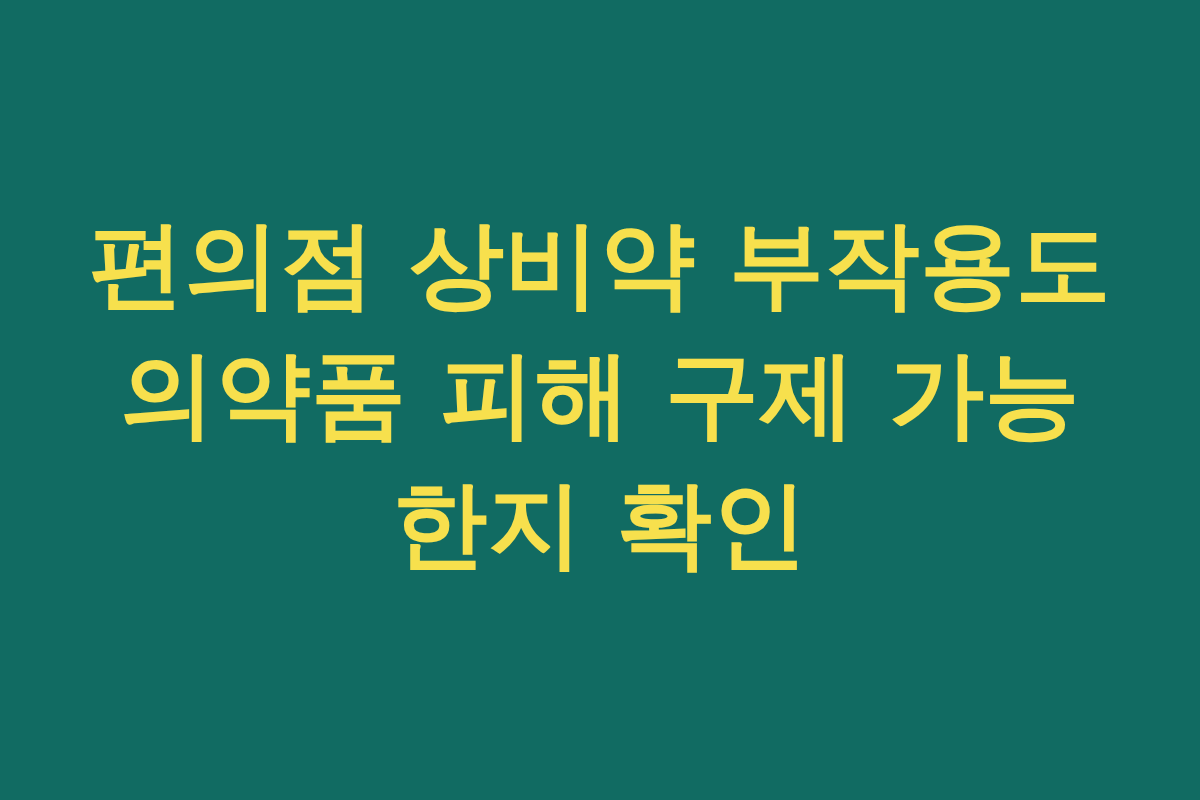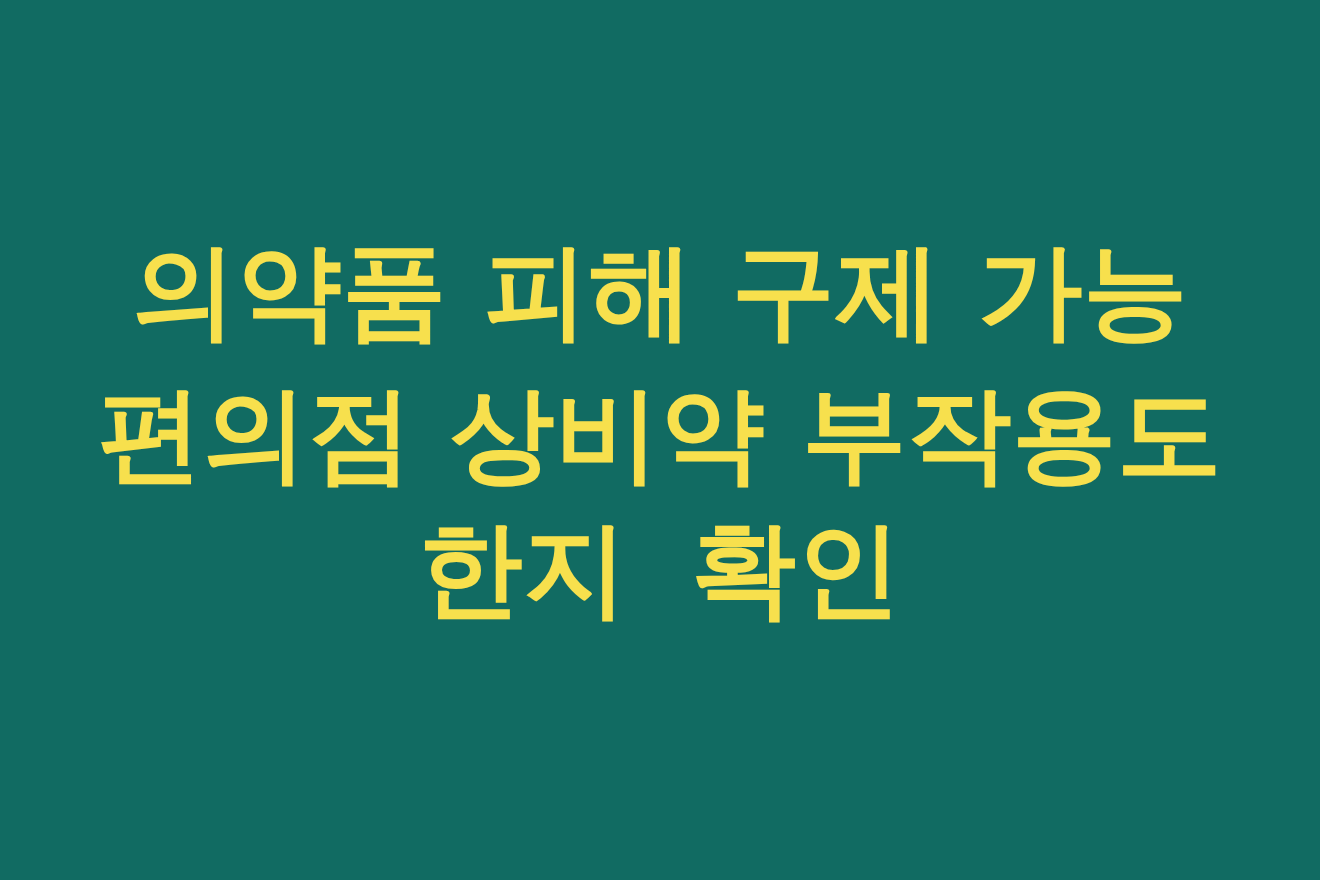--- a/index.html
+++ b/index.html
@@ -56,21 +56,21 @@
   .headline-line.line-2 { font-size: 95px; }
   .headline-line.line-3 { font-size: 95px; }
 </style>
 </head>
 <body>
 
 <div class="headline-card" style="background: rgb(17, 107, 98);">
 
   <div class="headline-block">
 
+    <span class="headline-line line-1" style="color: rgb(247, 224, 77);">편의점 상비약 부작용도</span>
+
     <span class="headline-line line-2" style="color: rgb(247, 224, 77);">의약품 피해 구제 가능</span>
 
-    <span class="headline-line line-1" style="color: rgb(247, 224, 77);">편의점 상비약 부작용도</span>
-
-    <span class="headline-line line-3" style="color: rgb(247, 224, 77); font-family: Liberation Mono, monospace;">한지 확인</span>
+    <span class="headline-line line-3" style="color: rgb(247, 224, 77);">한지 확인</span>
 
   </div>
 
 </div>
 
 </body></html>

